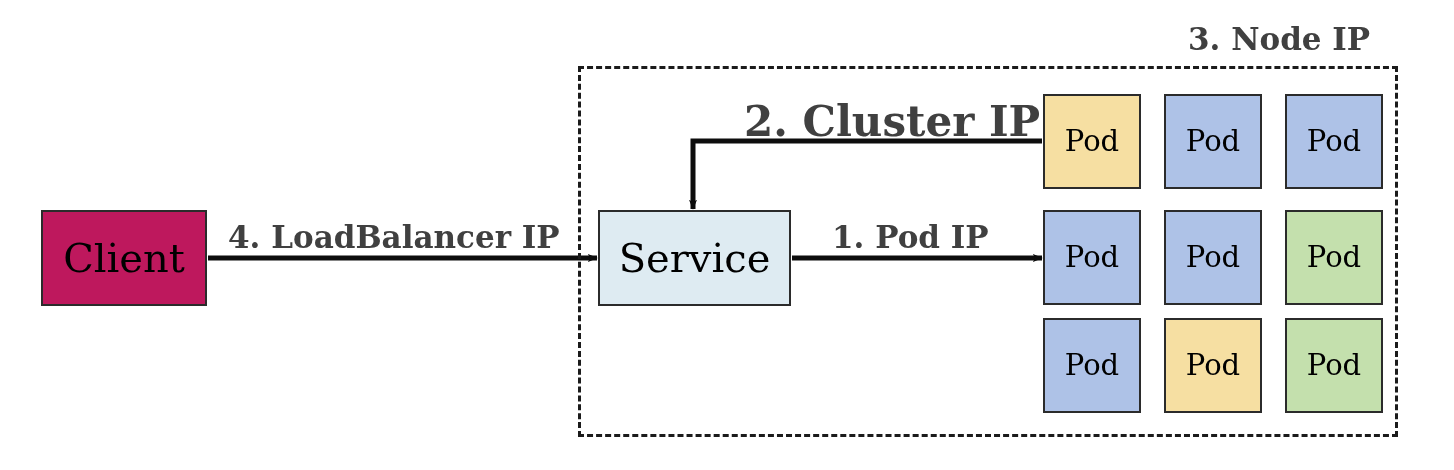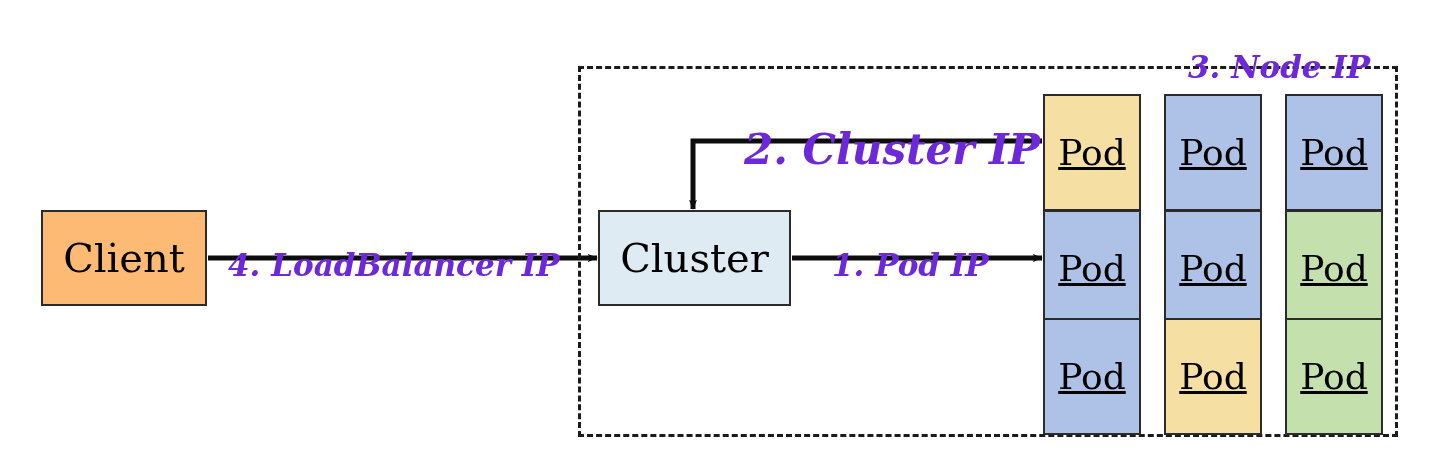--- a/index.html
+++ b/index.html
@@ -34,32 +34,31 @@
     display: flex;
     align-items: center;
     justify-content: center;
     font-family: "DejaVu Serif", serif;
     color: #000000;
     line-height: 1;
     z-index: 3;
   }
   .node.client {
     left: 41px;  top: 210px;  width: 166px; height: 96px;
-    background: #fdba74;
+    background: #be185d;
     font-size: 40px;
   }
   .node.service {
     left: 598px; top: 210px;  width: 193px; height: 96px;
     background: #deebf2;
     font-size: 40px;
   }
   .node.pod {
-    width: 98px; height: 117px;
-    font-size: 36px;
-    text-decoration: underline;
+    width: 98px; height: 95px;
+    font-size: 29px;
   }
   .fill-yellow { background: #f6dfa2; }
   .fill-blue   { background: #aec2e7; }
   .fill-green  { background: #c4e0ad; }
 
   
   #node-boundary {
     position: absolute;
     left: 578px;  top: 66px;
     width: 820px; height: 371px;
@@ -67,26 +66,24 @@
     border: 3px dashed #1b1b1b;
     background: transparent;
     z-index: 1;
   }
 
   
   .edge-label {
     position: absolute;
     font-family: "DejaVu Serif", serif;
     font-weight: bold;
-    font-style: italic;
-    color: #6d28d9;
+    color: #404040;
     white-space: nowrap;
     z-index: 4;
     line-height: 1;
-    margin-top: 28px;
   }
   .lbl-lb      { left: 228px;  top: 222px; font-size: 31px; text-align: center; }
   .lbl-cluster { left: 744px;  top: 101px; font-size: 42px; }
   .lbl-pod     { left: 832px;  top: 222px; font-size: 31px; }
   .lbl-node    { left: 1188px; top: 24px;  font-size: 31px; }
 </style>
 </head>
 <body>
 
 <div id="canvas">
@@ -105,21 +102,21 @@
     <line x1="792" y1="258" x2="1042" y2="258" stroke="#0d0d0d" stroke-width="5" marker-end="url(#arrowhead)"></line>
 
     <path d="M1042,141 L693,141 L693,209" fill="none" stroke="#0d0d0d" stroke-width="5" marker-end="url(#arrowhead)"></path>
   </svg>
 
   <div class="node client">
     <span>Client</span>
   </div>
 
   <div class="node service">
-    <span>Cluster</span>
+    <span>Service</span>
   </div>
 
   <div class="node pod fill-yellow" style="left:1043px; top:94px;">
     <span>Pod</span>
   </div>
   <div class="node pod fill-blue" style="left:1164px; top:94px;">
     <span>Pod</span>
   </div>
   <div class="node pod fill-blue" style="left:1285px; top:94px;">
     <span>Pod</span>

